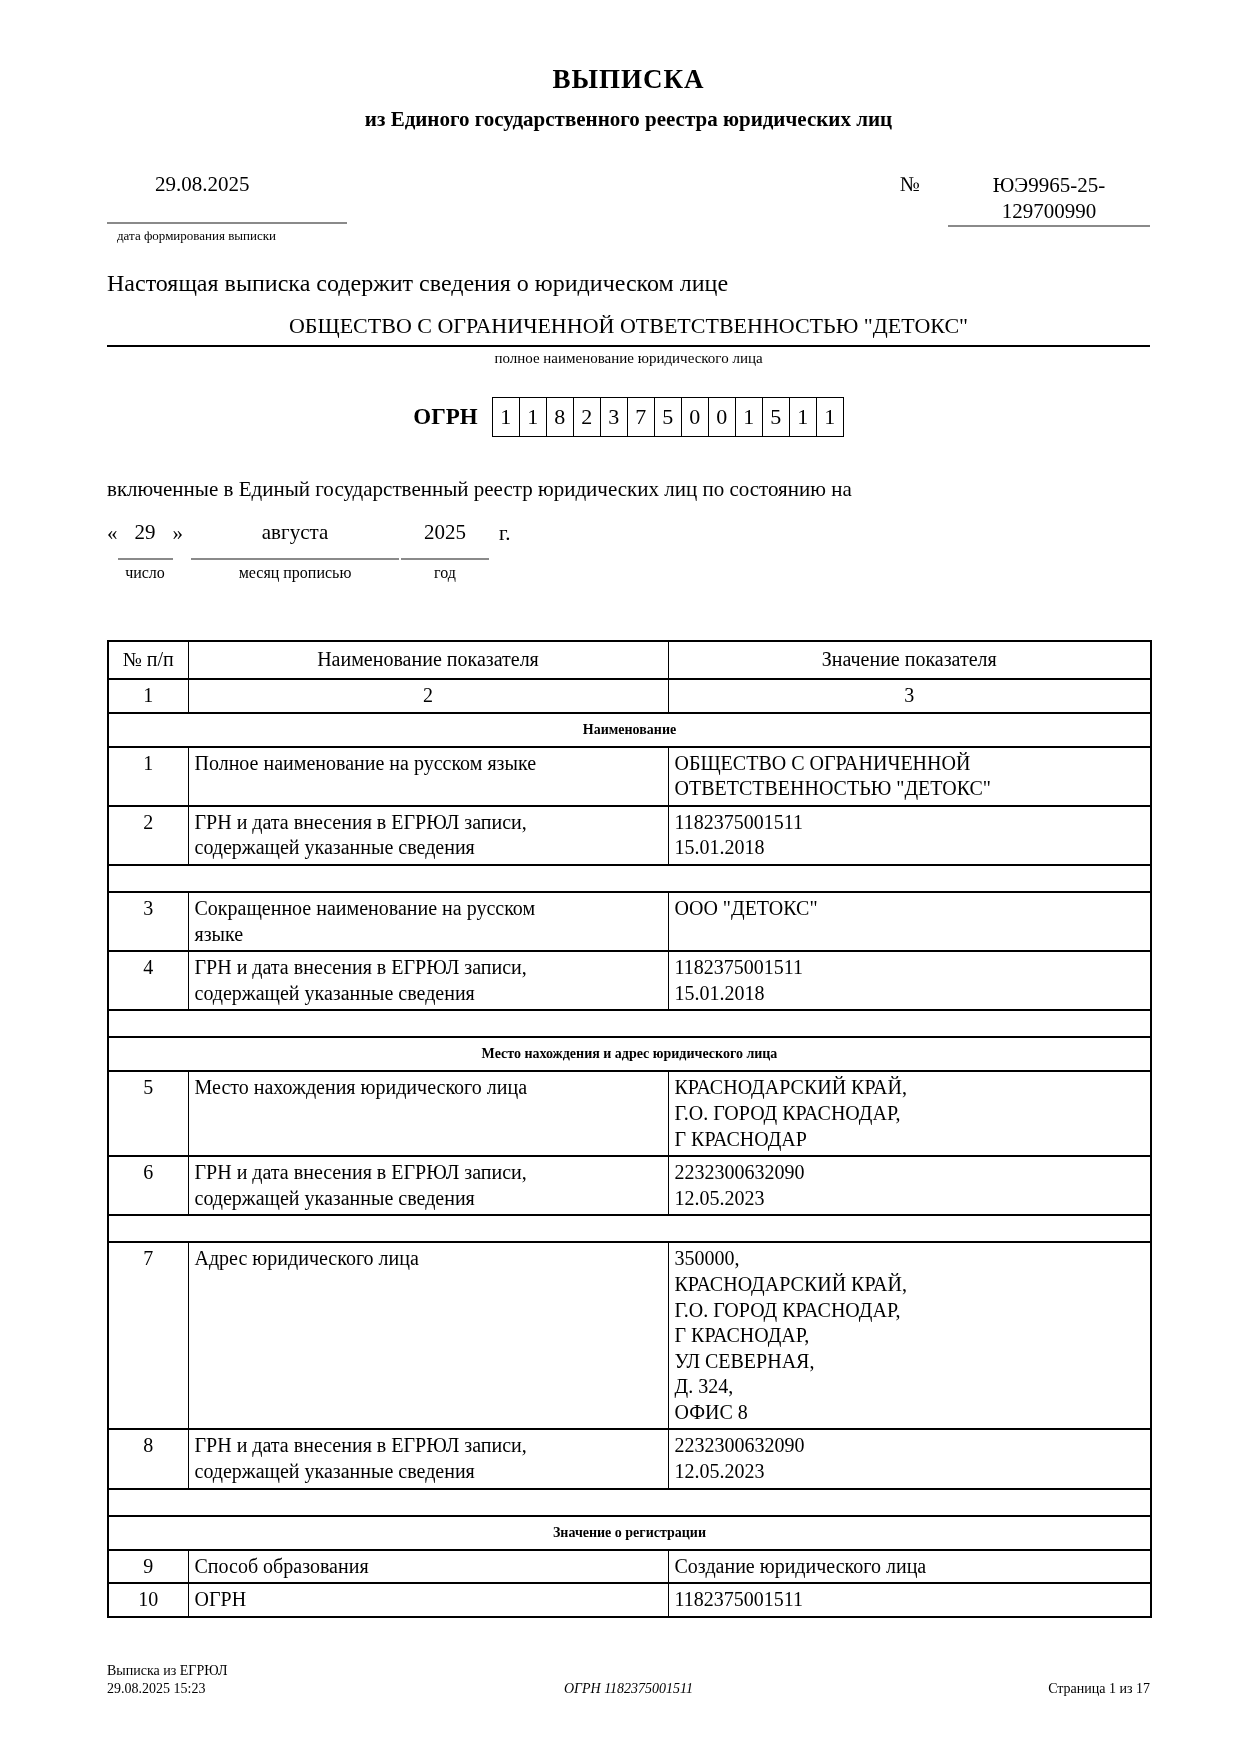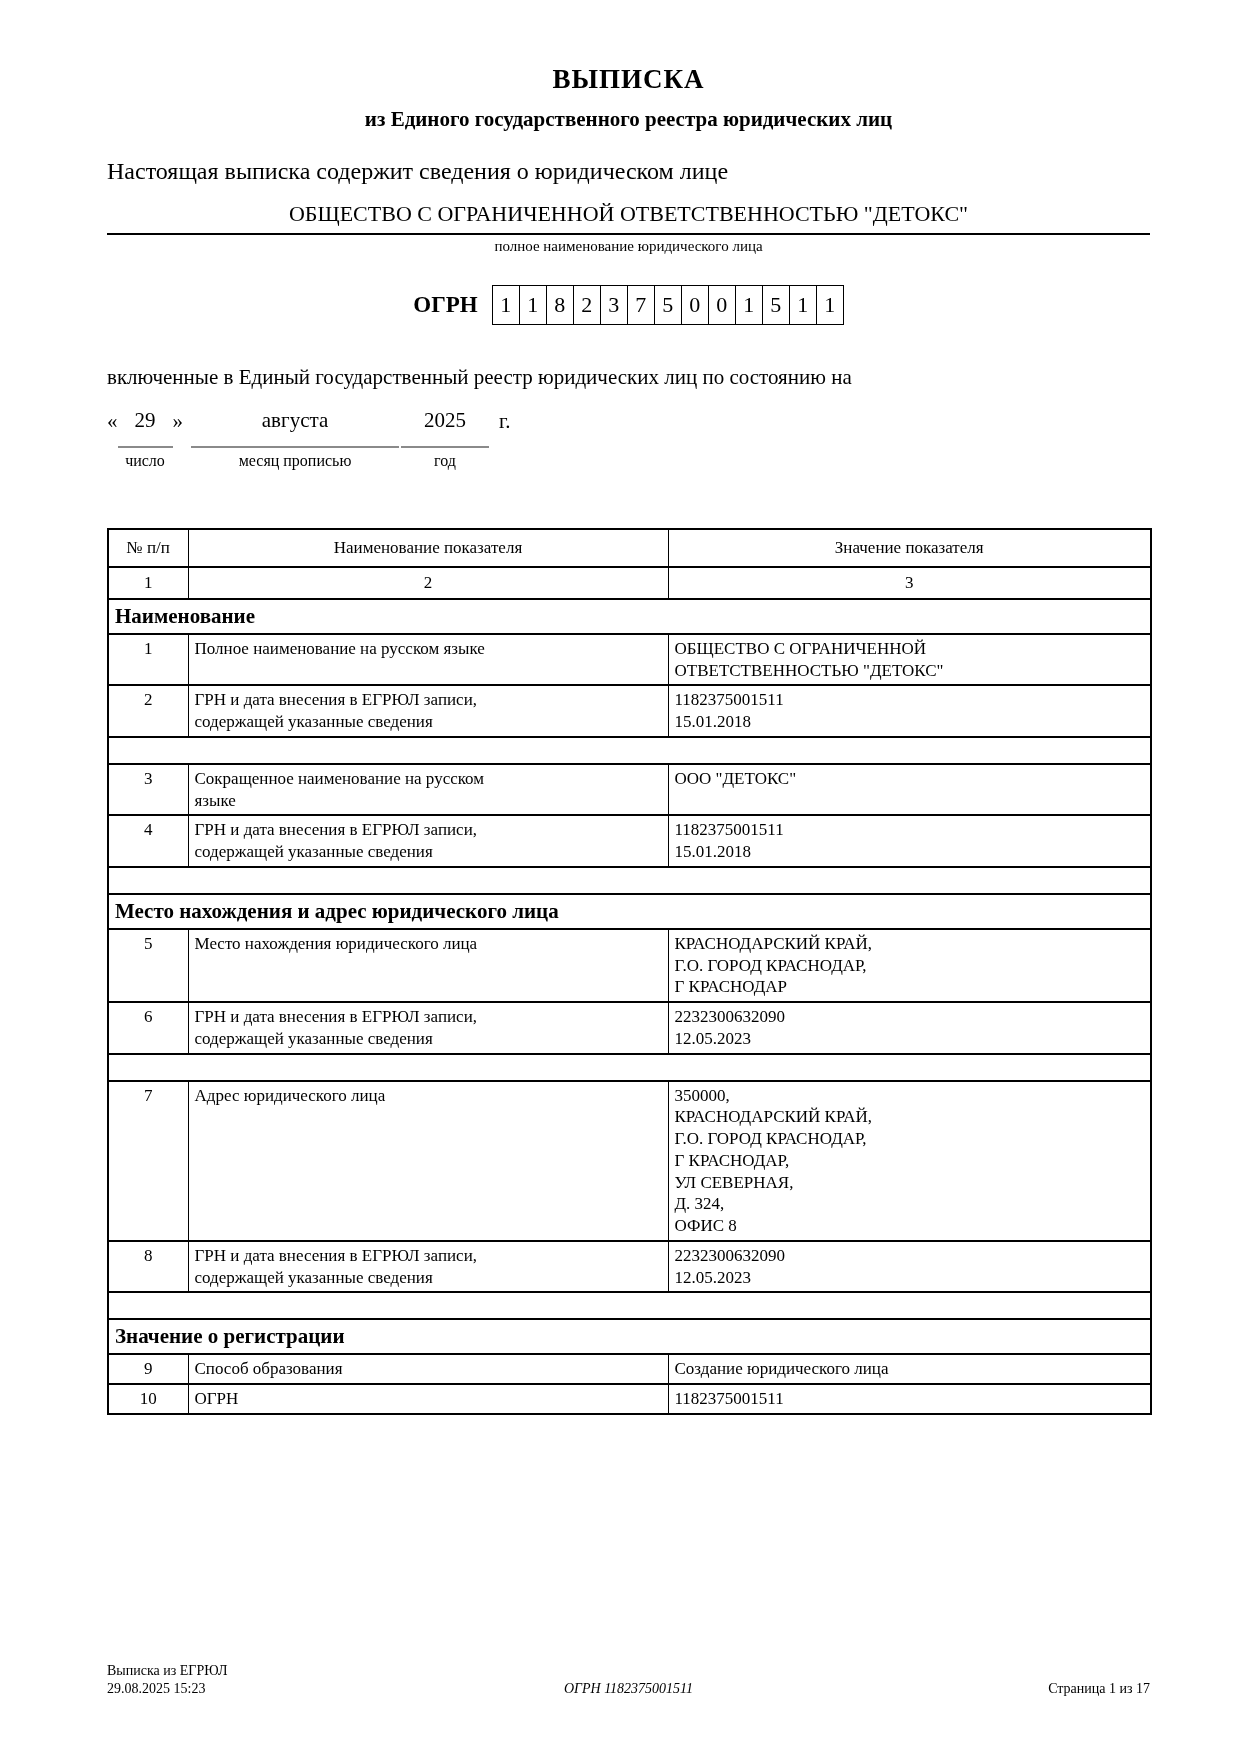--- a/index.html
+++ b/index.html
@@ -47,47 +47,62 @@
   .dcol.month { width:208px; margin-left:8px; }
   .dcol.year { width:88px; margin-left:2px; }
   .gsuffix { margin-left:10px; padding-top:1px; }
 
   table.main {
     margin-top:58px; width:1043px; border-collapse:collapse;
     border:2px solid #000; table-layout:fixed;
   }
   table.main td {
     border:1px solid #000; border-top-width:2px; border-bottom-width:2px;
-    font-size:17px; line-height:1.28; vertical-align:top; padding:3px 6px;
+    font-size:20px; line-height:1.28; vertical-align:top; padding:3px 6px;
   }
   td.c-num { width:80px; text-align:center; }
   td.c-name { width:480px; }
   td.c-val { width:483px; padding-left:5px; }
   tr.r-head td { text-align:center; height:38px; vertical-align:middle; padding:2px; }
   tr.r-nums td { text-align:center; height:32px; vertical-align:middle; }
-  tr.r-section td { text-align:left; font-weight:bold; height:34px; vertical-align:middle; font-size:21px; }
+  tr.r-section td { text-align:center; font-weight:bold; height:34px; vertical-align:middle; font-size:14px; }
   tr.r-spacer td { height:27px; }
   .pre { white-space:pre-line; }
 
   .footer {
     position:absolute; left:107px; top:1662px; width:1043px;
     display:flex; align-items:flex-end; font-size:14px; line-height:1.3;
   }
   .footer .f-left { width:360px; }
   .footer .f-center { flex:1; text-align:center;font-style:italic; }
   .footer .f-right { width:360px; text-align:right; }
 </style>
 </head>
 <body>
 
 <div class="content">
 
   <div class="doc-title">ВЫПИСКА</div>
   <div class="doc-subtitle">из Единого государственного реестра юридических лиц</div>
 
+  <div class="hdr-row">
+    <div>
+      <div class="date-block">
+        <div class="val">29.08.2025</div>
+      </div>
+      <div class="date-label">дата формирования выписки</div>
+    </div>
+    <div class="num-group">
+      <div class="num-sign">№</div>
+      <div class="num-block">
+        <div>ЮЭ9965-25-</div>
+        <div>129700990</div>
+      </div>
+    </div>
+  </div>
 
   <div class="intro">Настоящая выписка содержит сведения о юридическом лице</div>
 
   <div class="company-name">ОБЩЕСТВО С ОГРАНИЧЕННОЙ ОТВЕТСТВЕННОСТЬЮ "ДЕТОКС"</div>
   <div class="company-label">полное наименование юридического лица</div>
 
   <div class="ogrn-row">
     <div class="ogrn-label">ОГРН</div>
     <div class="ogrn-boxes">
       <div class="ogrn-cell">1</div>

